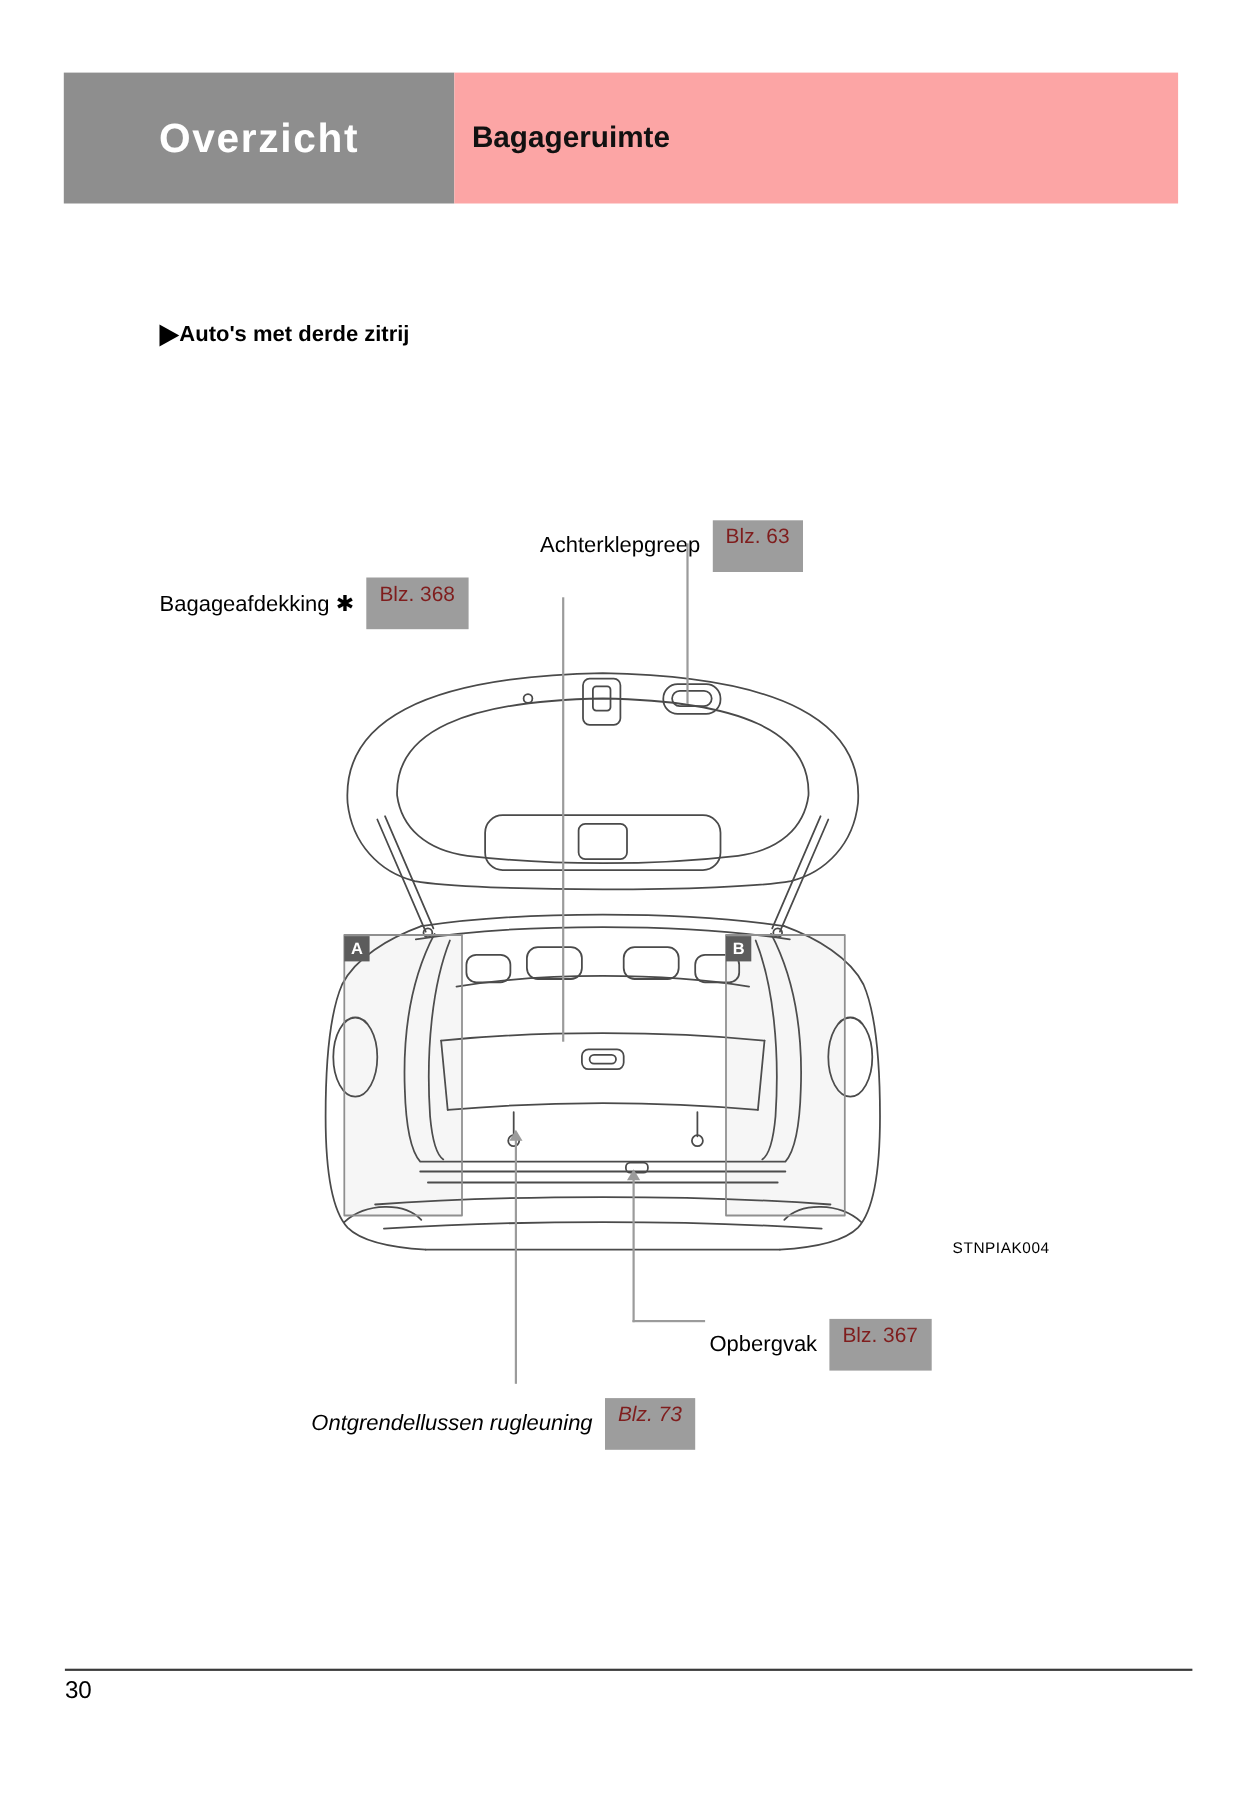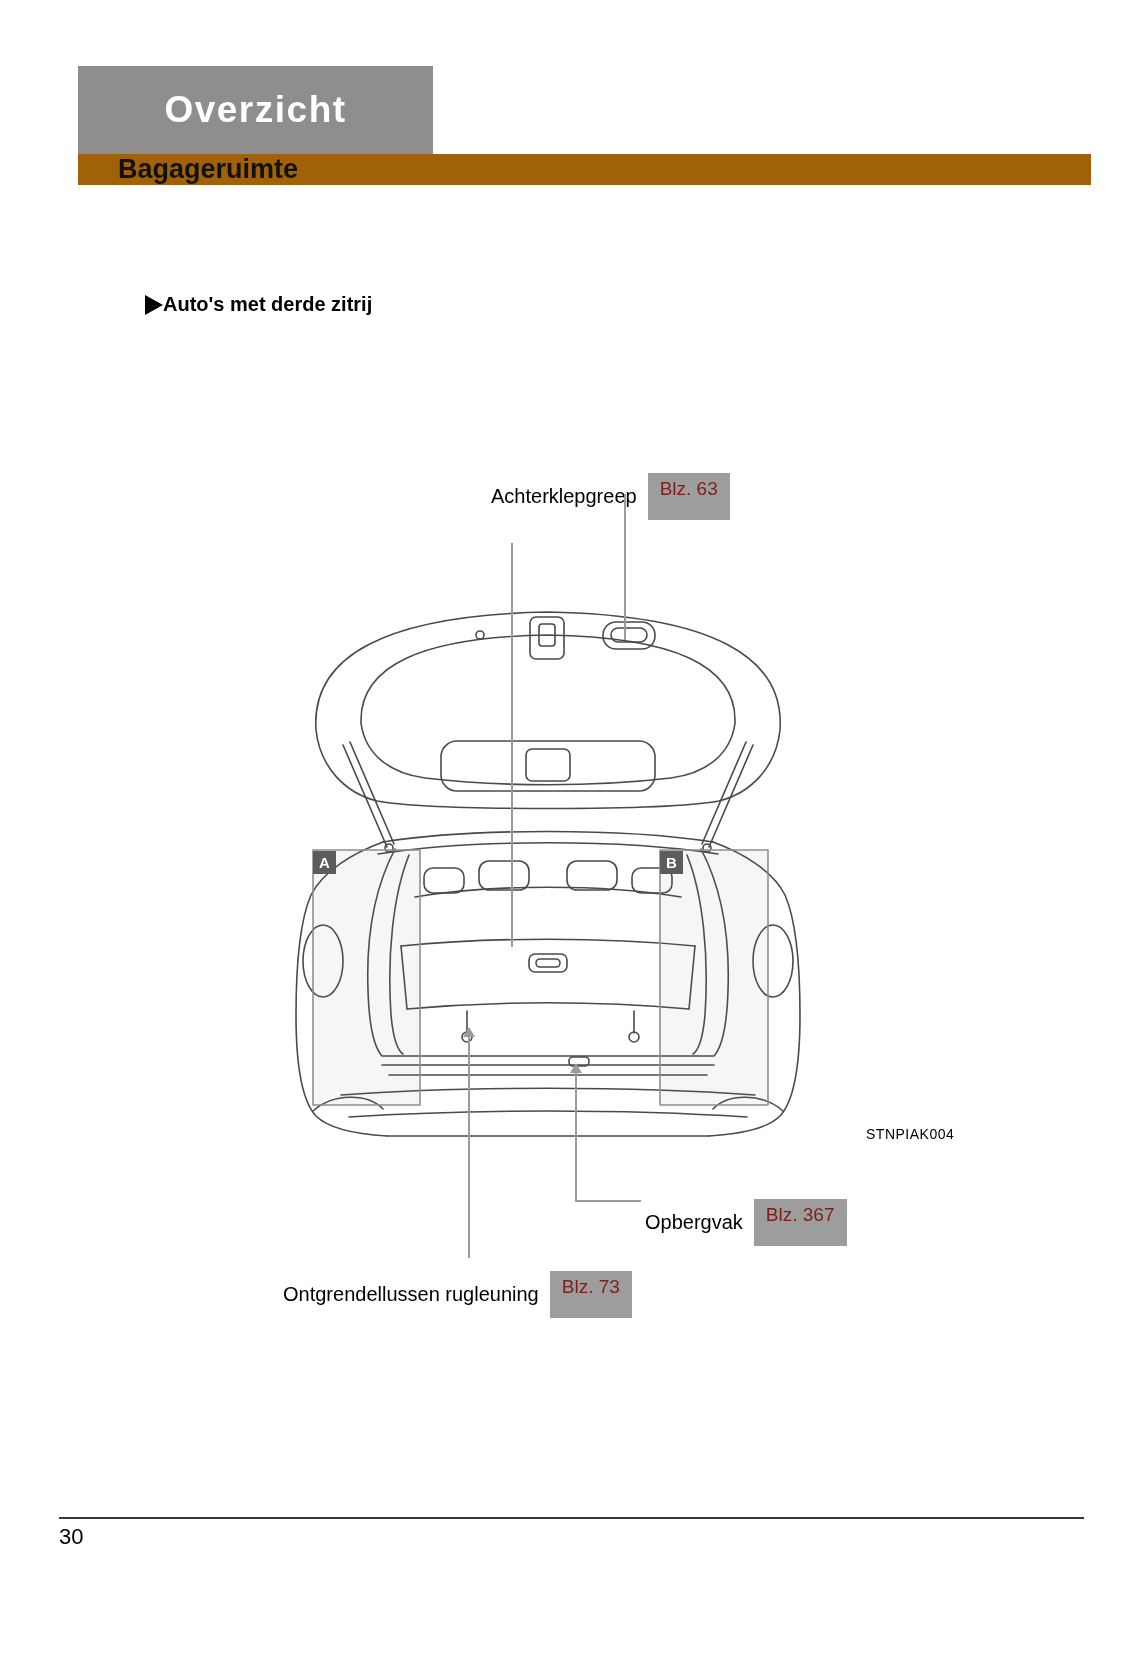--- a/index.html
+++ b/index.html
@@ -1,39 +1,39 @@
 <!DOCTYPE html>
 <html><head>
 <meta charset="utf-8">
 <style>
   * { margin:0; padding:0; box-sizing:border-box; }
   html,body { background:#ffffff; }
   body { font-family:"Liberation Sans", sans-serif; }
   .page { position:relative; width:1142px; height:1654px; background:#ffffff; overflow:hidden; }
 
   
-  .header { position:absolute; left:78px; top:66px; width:1013px; height:119px; display:flex;flex-direction:column; }
+  .header { position:absolute; left:58px; top:66px; width:1013px; height:119px; display:flex; }
   .header-left { width:355px; height:100%; background:#8e8e8e; display:flex; align-items:center; justify-content:center; }
   .section-title { color:#ffffff; font-size:37px; font-weight:bold; letter-spacing:1.5px; }
-  .header-right { flex:1; height:100%; background:#a16207; display:flex; align-items:center; padding-left:40px; }
+  .header-right { flex:1; height:100%; background:#fca5a5; display:flex; align-items:center; padding-left:16px; }
   .page-title { color:#111111; font-size:27px; font-weight:bold; }
 
   
   .subheading { position:absolute; left:145px; top:293px; display:flex; align-items:center; }
   .tri { width:0; height:0; border-top:10px solid transparent; border-bottom:10px solid transparent; border-left:18px solid #000; }
   .subheading-text { font-size:20px; font-weight:bold; color:#000; }
 
   
   .callout { position:absolute; display:flex; align-items:center; gap:11px; white-space:nowrap;margin-top:12px; }
   .callout-label { font-size:20px; color:#000; }
   .badge { background:#9d9d9d; color:#7f1d1d; font-size:19px; line-height:1; padding:6px 12px 22px; }
   .co-achterklep { top:461px; left:491px; }
   .co-bagage     { top:513px; left:145px; }
   .co-opbergvak  { top:1187px; left:645px; }
-  .co-ontgrendel { top:1259px; left:283px; }
+  .co-ontgrendel { top:1259px; left:283px;font-style:italic; }
 
   
   .leader { position:absolute; background:#9b9b9b; }
   .ld1  { left:624px; top:494px;  width:2px;  height:146px; }
   .ld2  { left:511px; top:543px;  width:2px;  height:404px; }
   .ld3v { left:575px; top:1072px; width:2px;  height:130px; }
   .ld3h { left:575px; top:1200px; width:66px; height:2px; }
   .ld4  { left:468px; top:1036px; width:2px;  height:222px; }
   .arrow-up { position:absolute; width:0; height:0; border-left:6px solid transparent; border-right:6px solid transparent; border-bottom:10px solid #9b9b9b; }
   .ar3 { left:570px; top:1063px; }
@@ -65,20 +65,24 @@
   </div>
 
   <div class="subheading">
     <span class="tri"></span>
     <span class="subheading-text">Auto's met derde zitrij</span>
   </div>
 
   <div class="callout co-achterklep">
     <span class="callout-label">Achterklepgreep</span>
     <span class="badge">Blz. 63</span>
+  </div>
+  <div class="callout co-bagage">
+    <span class="callout-label">Bagageafdekking ✱</span>
+    <span class="badge">Blz. 368</span>
   </div>
   <div class="callout co-opbergvak">
     <span class="callout-label">Opbergvak</span>
     <span class="badge">Blz. 367</span>
   </div>
   <div class="callout co-ontgrendel">
     <span class="callout-label">Ontgrendellussen rugleuning</span>
     <span class="badge">Blz. 73</span>
   </div>
 

